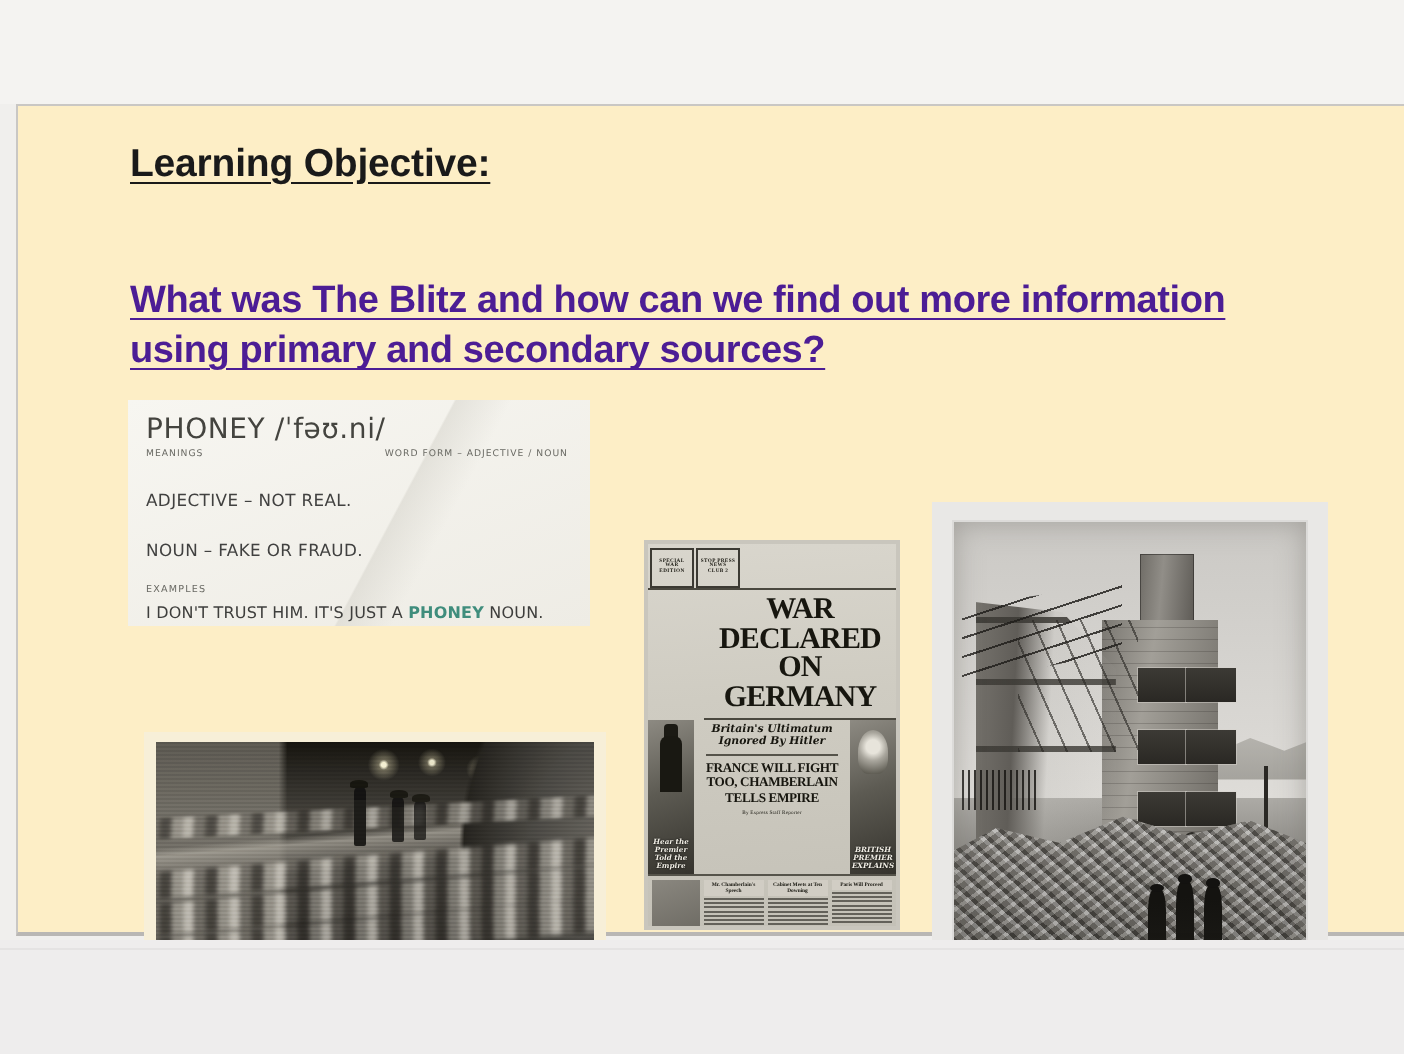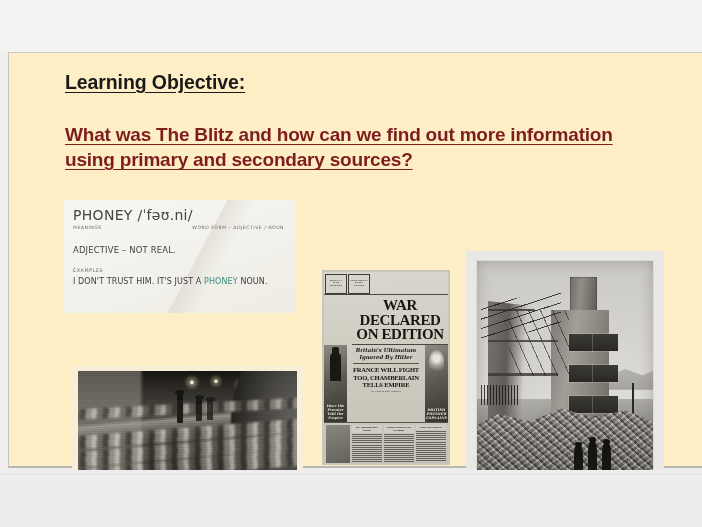--- a/index.html
+++ b/index.html
@@ -42,22 +42,22 @@
   }
 
   
   .heading-block { position: absolute; left: 56px; top: 18px; width: 600px; }
   .lo-title {
     font-size: 19.5px; font-weight: bold; color: #1a1a1a;
     text-decoration: underline; text-underline-offset: 3px;
     letter-spacing: -0.1px; line-height: 1.2;
   }
   .lo-question {
-    margin-top: 28px;
-    font-size: 19px; font-weight: bold; color: #7f1d1d;
+    margin-top: 44px;
+    font-size: 19px; font-weight: bold; color: #4c1d95;
     text-decoration: underline; text-underline-offset: 3px;
     line-height: 1.32; letter-spacing: -0.2px;
     max-width: 585px;
   }
 
   
   .fig { position: absolute; overflow: hidden; }
 
   
   #fig-dictionary {
@@ -80,21 +80,21 @@
   }
   .dict-row-labels {
     display: flex; justify-content: space-between; align-items: baseline;
     margin-top: 2px;
   }
   .dict-lbl { font-size: 4.6px; letter-spacing: .5px; color: #6a6a64; text-transform: uppercase; }
   .dict-lbl.right { margin-right: 6px; }
   .dict-def { font-size: 8.4px; letter-spacing: .2px; margin-top: 15px; color: #414140; }
   .dict-ex-lbl { font-size: 4.8px; letter-spacing: .6px; color: #6a6a64; margin-top: 13px; text-transform: uppercase;}
   .dict-ex { font-size: 8px; letter-spacing: .1px; margin-top: 4px; color: #3e3e3c; }
-  .dict-ex .hl { color: #3f8d7c; font-weight: normal; }
+  .dict-ex .hl { color: #3f8d7c; font-weight: bold; }
 
   
   #fig-shelter {
     left: 63px; top: 313px; width: 231px; height: 124px;
     background: #f7efd8;
     padding: 5px 6px;
   }
   #fig-shelter .photo {
     position: relative; width: 100%; height: 100%; overflow: hidden;
     background: #111;
@@ -370,20 +370,21 @@
 
     <div class="fig" id="fig-dictionary">
       <div class="paper-shade"></div>
       <div class="dict-inner">
         <div class="dict-word">PHONEY /ˈfəʊ.ni/</div>
         <div class="dict-row-labels">
           <div class="dict-lbl">MEANINGS</div>
           <div class="dict-lbl right">WORD FORM – ADJECTIVE / NOUN</div>
         </div>
         <div class="dict-def">ADJECTIVE – NOT REAL.</div>
+        <div class="dict-def">NOUN – FAKE OR FRAUD.</div>
         <div class="dict-ex-lbl">EXAMPLES</div>
         <div class="dict-ex"><span>I DON'T TRUST HIM. IT'S JUST A </span><span class="hl">PHONEY</span><span> NOUN.</span></div>
       </div>
     </div>
 
     <div class="fig" id="fig-shelter">
       <div class="photo">
         <div class="row r0"></div>
         <div class="row r1"></div>
         <div class="row r2"></div>
@@ -406,21 +407,21 @@
           </div>
           <div class="np-box">
             <span>STOP PRESS</span>
             <span>NEWS</span>
             <span>CLUB 2</span>
           </div>
         </div>
 
         <div class="np-headline">
           <div>WAR   DECLARED</div>
-          <div>ON  EDITION</div>
+          <div>ON  GERMANY</div>
         </div>
 
         <div class="np-mid">
           <div class="np-photo-l">
             <div class="np-r-cap">Hear the Premier Told the Empire</div>
           </div>
           <div class="np-centre">
             <div class="np-sub1">Britain's Ultimatum Ignored By Hitler</div>
             <div class="np-rule"></div>
             <div class="np-sub2">FRANCE WILL FIGHT TOO, CHAMBERLAIN TELLS EMPIRE</div>

